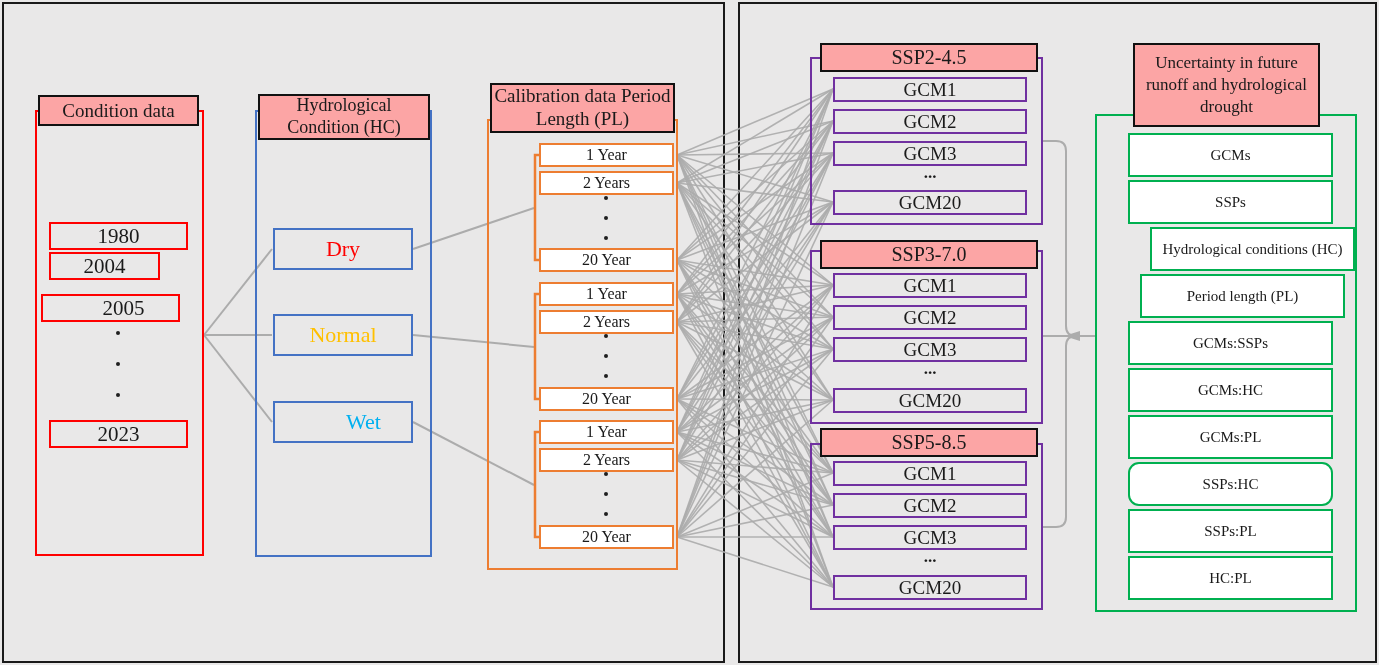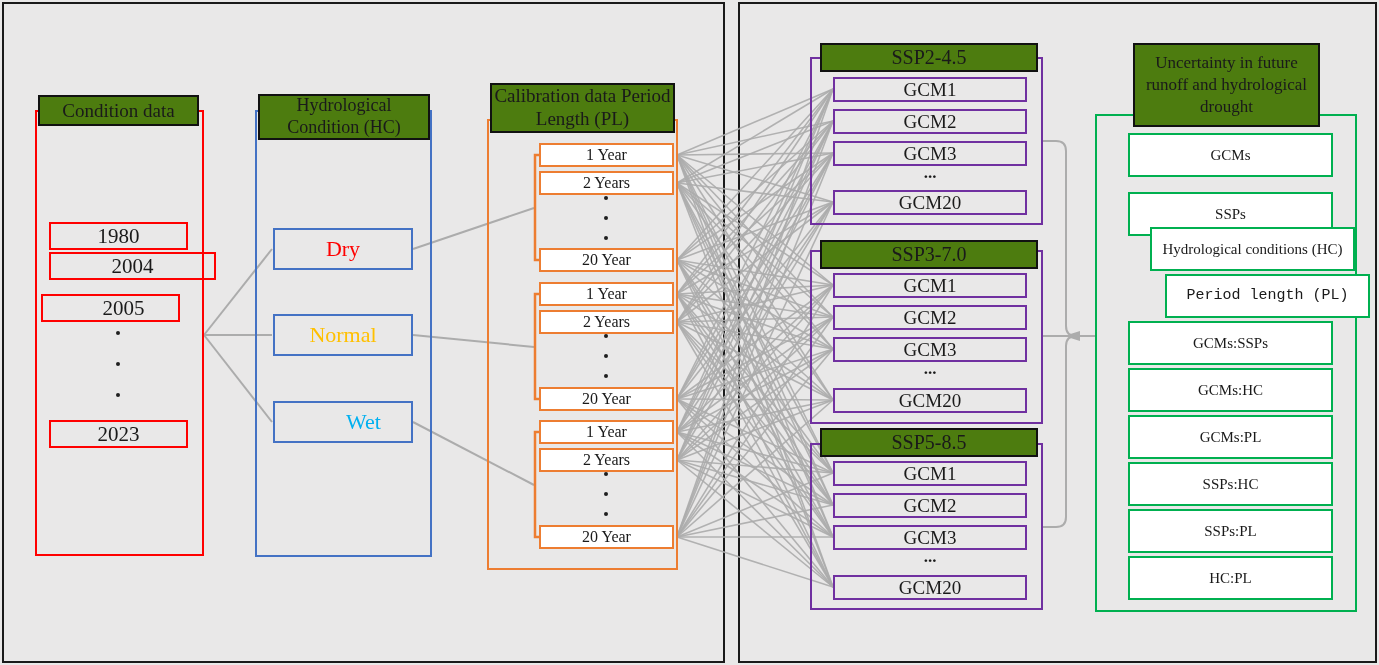--- a/index.html
+++ b/index.html
@@ -5,21 +5,21 @@
   html,body{margin:0;padding:0;background:#e9e8e8;}
   #canvas{
     position:relative;width:1379px;height:665px;background:#e9e8e8;overflow:hidden;
     font-family:"Liberation Serif","DejaVu Serif",serif;color:#1a1a1a;
   }
   .abs{position:absolute;box-sizing:border-box;}
   .panel{border:2.5px solid #1a1a1a;z-index:0;}
   #connections{left:0;top:0;z-index:1;}
   .outline{border:2px solid #000;z-index:2;background:transparent;}
   .titlebox{
-    background:#4d7c0f;border:2px solid #111111;z-index:3;
+    background:#fca5a5;border:2px solid #111111;z-index:3;
     display:flex;align-items:center;justify-content:center;text-align:center;
   }
   .cell{
     z-index:3;display:flex;align-items:center;justify-content:center;
     text-align:center;border:2px solid #000;background:transparent;
   }
   .cell.white{background:#ffffff;}
   .dot{z-index:3;border-radius:50%;background:#1f1f1f;}
   .hdots{z-index:3;text-align:center;font-size:17px;font-weight:bold;line-height:14px;}
 </style>
@@ -170,21 +170,21 @@
     <span>Hydrological Condition (HC)</span>
   </div>
   <div class="abs titlebox" style="left:490px;top:83px;width:185px;height:50px;font-size:19px;line-height:1.2">
     <span>Calibration data Period Length (PL)</span>
   </div>
   <div class="abs titlebox" style="left:1133px;top:43px;width:187px;height:84px;font-size:17px;line-height:1.3">
     <span>Uncertainty in future runoff and hydrological drought</span>
   </div>
 
 <div class="abs cell" style="left: 49px; top: 222px; width: 139px; height: 28px; border-color: rgb(255, 0, 0); font-size: 21px;">1980</div>
-    <div class="abs cell" style="left: 49px; top: 252px; width: 167px; height: 28px; border-color: rgb(255, 0, 0); font-size: 21px;">2004</div>
+    <div class="abs cell" style="left: 49px; top: 252px; width: 111px; height: 28px; border-color: rgb(255, 0, 0); font-size: 21px;">2004</div>
     <div class="abs cell" style="left: 41px; top: 294px; width: 139px; height: 28px; border-color: rgb(255, 0, 0); font-size: 21px; padding-left: 26px;">2005</div>
     <div class="abs cell" style="left: 49px; top: 420px; width: 139px; height: 28px; border-color: rgb(255, 0, 0); font-size: 21px;">2023</div>
     <div class="abs dot" style="left: 116px; top: 331px; width: 4px; height: 4px;"></div>
     <div class="abs dot" style="left: 116px; top: 362px; width: 4px; height: 4px;"></div>
     <div class="abs dot" style="left: 116px; top: 393px; width: 4px; height: 4px;"></div>
     <div class="abs cell" style="left: 273px; top: 228px; width: 140px; height: 42px; border-color: rgb(68, 114, 196); font-size: 22px; color: rgb(255, 0, 0);">Dry</div>
     <div class="abs cell" style="left: 273px; top: 314px; width: 140px; height: 42px; border-color: rgb(68, 114, 196); font-size: 22px; color: rgb(255, 192, 0);">Normal</div>
     <div class="abs cell" style="left: 273px; top: 401px; width: 140px; height: 42px; border-color: rgb(68, 114, 196); font-size: 22px; color: rgb(0, 176, 240); padding-left: 41px;">Wet</div>
     <div class="abs cell white" style="left: 539px; top: 143px; width: 135px; height: 24px; border-color: rgb(237, 125, 49); font-size: 16px;">1 Year</div>
     <div class="abs cell white" style="left: 539px; top: 171px; width: 135px; height: 24px; border-color: rgb(237, 125, 49); font-size: 16px;">2 Years</div>
@@ -216,22 +216,22 @@
     <div class="abs cell" style="left: 833px; top: 337px; width: 194px; height: 25px; border-color: rgb(112, 48, 160); font-size: 19px;">GCM3</div>
     <div class="abs cell" style="left: 833px; top: 388px; width: 194px; height: 25px; border-color: rgb(112, 48, 160); font-size: 19px;">GCM20</div>
     <div class="abs hdots" style="left: 833px; top: 362px; width: 194px; height: 14px;">...</div>
     <div class="abs titlebox" style="left: 820px; top: 428px; width: 218px; height: 29px; font-size: 20px;">SSP5-8.5</div>
     <div class="abs cell" style="left: 833px; top: 461px; width: 194px; height: 25px; border-color: rgb(112, 48, 160); font-size: 19px;">GCM1</div>
     <div class="abs cell" style="left: 833px; top: 493px; width: 194px; height: 25px; border-color: rgb(112, 48, 160); font-size: 19px;">GCM2</div>
     <div class="abs cell" style="left: 833px; top: 525px; width: 194px; height: 25px; border-color: rgb(112, 48, 160); font-size: 19px;">GCM3</div>
     <div class="abs cell" style="left: 833px; top: 575px; width: 194px; height: 25px; border-color: rgb(112, 48, 160); font-size: 19px;">GCM20</div>
     <div class="abs hdots" style="left: 833px; top: 550px; width: 194px; height: 14px;">...</div>
     <div class="abs cell white" style="left: 1128px; top: 133px; width: 205px; height: 44px; border-color: rgb(0, 176, 80); font-size: 15px; line-height: 1.2; padding: 0px 8px;">GCMs</div>
-    <div class="abs cell white" style="left: 1128px; top: 180px; width: 205px; height: 44px; border-color: rgb(0, 176, 80); font-size: 15px; line-height: 1.2; padding: 0px 8px; margin-top: 12px;">SSPs</div>
+    <div class="abs cell white" style="left: 1128px; top: 180px; width: 205px; height: 44px; border-color: rgb(0, 176, 80); font-size: 15px; line-height: 1.2; padding: 0px 8px;">SSPs</div>
     <div class="abs cell white" style="left: 1128px; top: 227px; width: 205px; height: 44px; border-color: rgb(0, 176, 80); font-size: 15px; line-height: 1.2; padding: 0px 8px; margin-left: 22px;">Hydrological conditions (HC)</div>
-    <div class="abs cell white" style="left: 1165px; top: 274px; width: 205px; height: 44px; border-color: rgb(0, 176, 80); font-size: 15px; line-height: 1.2; padding: 0px 8px; font-family: Liberation Mono, monospace;">Period length (PL)</div>
+    <div class="abs cell white" style="left: 1140px; top: 274px; width: 205px; height: 44px; border-color: rgb(0, 176, 80); font-size: 15px; line-height: 1.2; padding: 0px 8px;">Period length (PL)</div>
     <div class="abs cell white" style="left: 1128px; top: 321px; width: 205px; height: 44px; border-color: rgb(0, 176, 80); font-size: 15px; line-height: 1.2; padding: 0px 8px;">GCMs:SSPs</div>
     <div class="abs cell white" style="left: 1128px; top: 368px; width: 205px; height: 44px; border-color: rgb(0, 176, 80); font-size: 15px; line-height: 1.2; padding: 8px 8px;">GCMs:HC</div>
     <div class="abs cell white" style="left: 1128px; top: 415px; width: 205px; height: 44px; border-color: rgb(0, 176, 80); font-size: 15px; line-height: 1.2; padding: 0px 8px;">GCMs:PL</div>
-    <div class="abs cell white" style="left: 1128px; top: 462px; width: 205px; height: 44px; border-color: rgb(0, 176, 80); font-size: 15px; line-height: 1.2; padding: 0px 0;">SSPs:HC</div>
+    <div class="abs cell white" style="left: 1128px; top: 462px; width: 205px; height: 44px; border-color: rgb(0, 176, 80); font-size: 15px; line-height: 1.2; padding: 0px 0; border-radius: 11px;">SSPs:HC</div>
     <div class="abs cell white" style="left: 1128px; top: 509px; width: 205px; height: 44px; border-color: rgb(0, 176, 80); font-size: 15px; line-height: 1.2; padding: 0px 8px;">SSPs:PL</div>
     <div class="abs cell white" style="left: 1128px; top: 556px; width: 205px; height: 44px; border-color: rgb(0, 176, 80); font-size: 15px; line-height: 1.2; padding: 0px 8px;">HC:PL</div>
   </div>
 
 </body></html>

